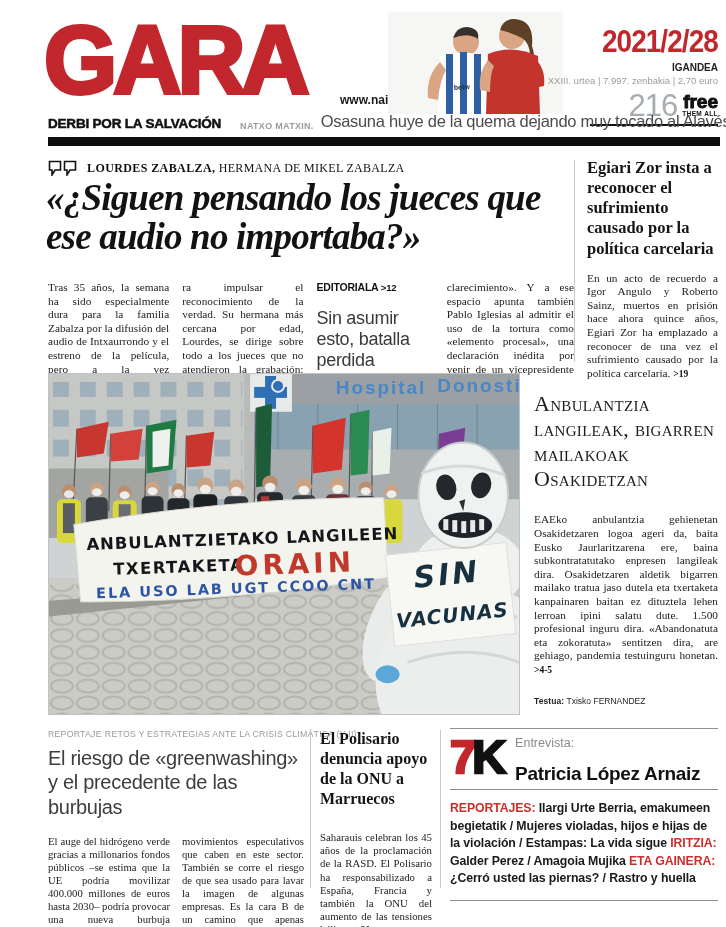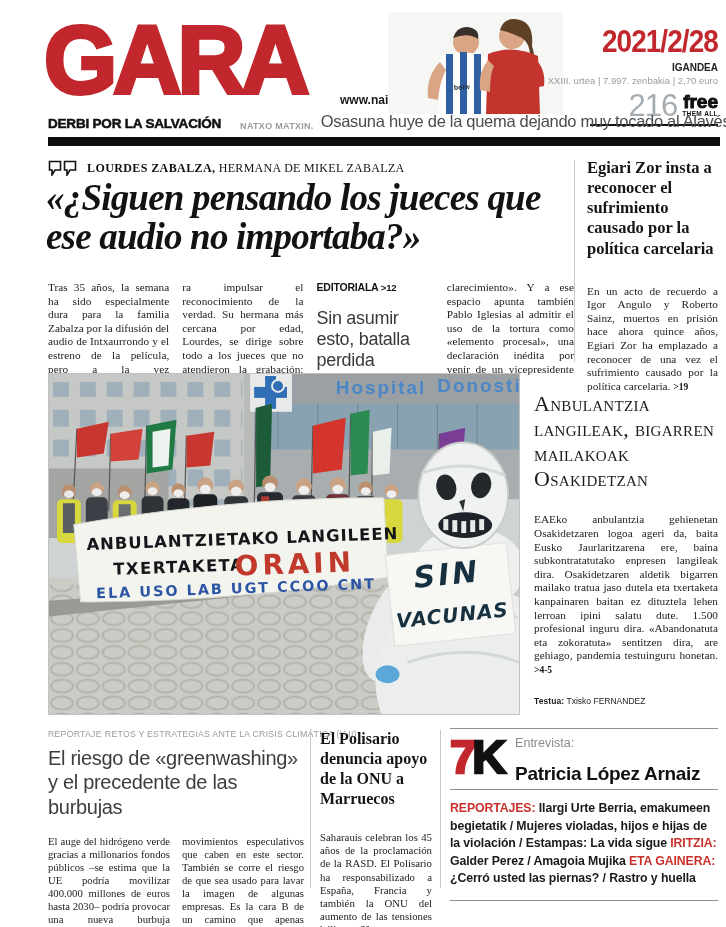--- a/index.html
+++ b/index.html
@@ -39,21 +39,21 @@
                  font-size:37px;line-height:1.06;letter-spacing:-.8px;color:#121212;}
   .lead-cols{position:absolute;left:48px;top:281px;width:526px;display:flex;gap:13px;}
   .bodytxt{font-family:"Liberation Serif","DejaVu Serif",serif;font-size:11.3px;line-height:13.6px;
            text-align:justify;color:#222;}
   .lead-cols .c{width:122px;}
   .ed-label{font-size:10.5px;font-weight:700;letter-spacing:-.2px;}
   .ed-title{margin-top:15px;font-size:18px;line-height:1.16;color:#3a3a3a;letter-spacing:-.3px;}
   .vdiv{position:absolute;width:1px;background:#c9c9c9;}
   .sidebar{position:absolute;left:587px;top:158px;width:131px;}
   .sb-head{font-family:"Liberation Serif","DejaVu Serif",serif;font-weight:700;font-size:16.5px;line-height:1.22;color:#151515;}
-  .sb-body{margin-top:26px;}
+  .sb-body{margin-top:13px;}
 
   
   .photo{position:absolute;left:48px;top:373px;width:472px;height:342px;border:1px solid #c2c2c2;box-sizing:border-box;}
   .ph-col{position:absolute;left:534px;top:392px;width:184px;}
   .ph-head{font-family:"Liberation Serif","DejaVu Serif",serif;font-variant:small-caps;font-size:22px;
            line-height:1.13;color:#1c1c1c;letter-spacing:.3px;}
   .ph-body{margin-top:22px;}
   .credits{margin-top:16px;font-size:8.5px;color:#222;line-height:1.8;}
   .credits b{letter-spacing:.1px;}
 

